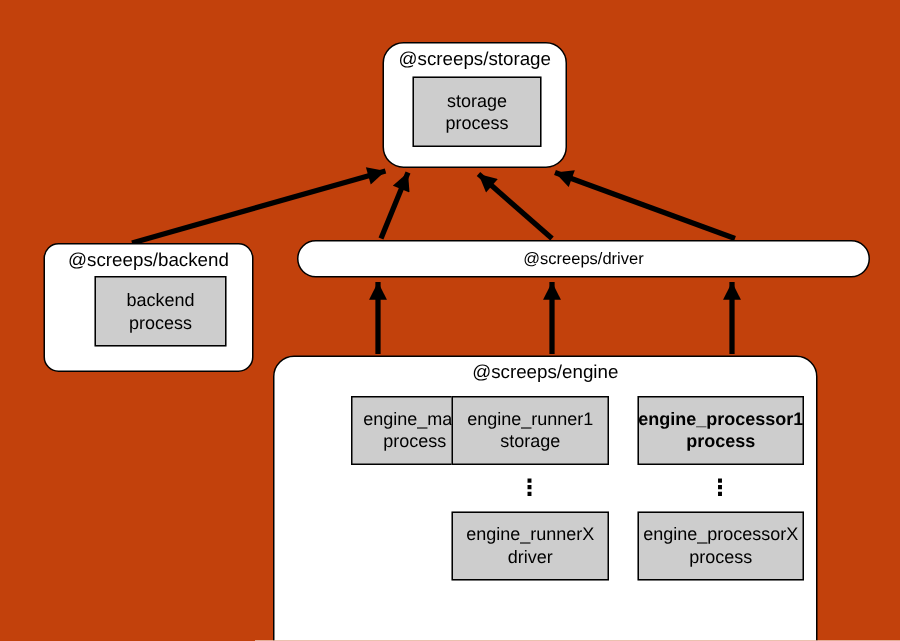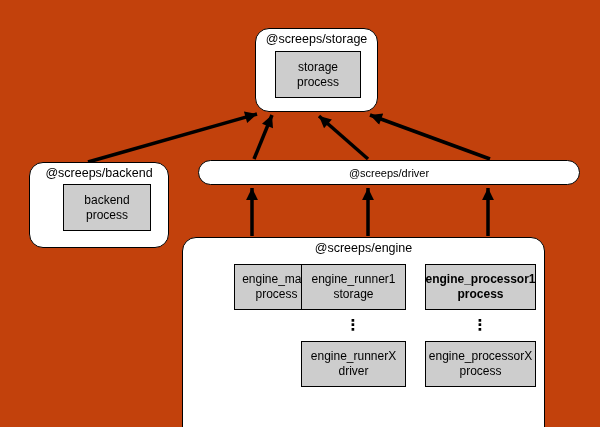--- a/index.html
+++ b/index.html
@@ -27,21 +27,21 @@
     text-align:center;font-size:12px;line-height:15px;white-space:pre-line;
   }
   .dots{
     position:absolute;width:20px;text-align:center;
     font-family:"DejaVu Sans",sans-serif;font-size:15px;font-weight:bold;
     line-height:26px;
   }
   
   #node-storage{left:255px;top:28px;width:123px;height:84px;}
   #proc-storage{left:19px;top:22px;width:86px;height:47px;}
-  #node-backend{left:29px;top:162px;width:140px;height:86px;}
+  #node-backend{left:29px;top:162px;width:140px;height:86px;border-radius:10px;}
   #proc-backend{left:33px;top:21px;width:88px;height:47px;}
   #node-driver{left:198px;top:160px;width:382px;height:25px;}
   #node-engine{left:182px;top:237px;width:363px;height:206px;}
   #proc-main{left:13px;top:26px;width:85px;height:46px;margin-left:38px;}
   #proc-runner1{left:118px;top:26px;width:105px;height:46px;}
   #proc-processor1{left:242px;top:26px;width:111px;height:46px;font-weight:bold;}
   #proc-runnerX{left:118px;top:103px;width:105px;height:46px;}
   #proc-processorX{left:242px;top:103px;width:111px;height:46px;}
   #dots-runner{left:160px;top:74px;}
   #dots-processor{left:287px;top:74px;}

